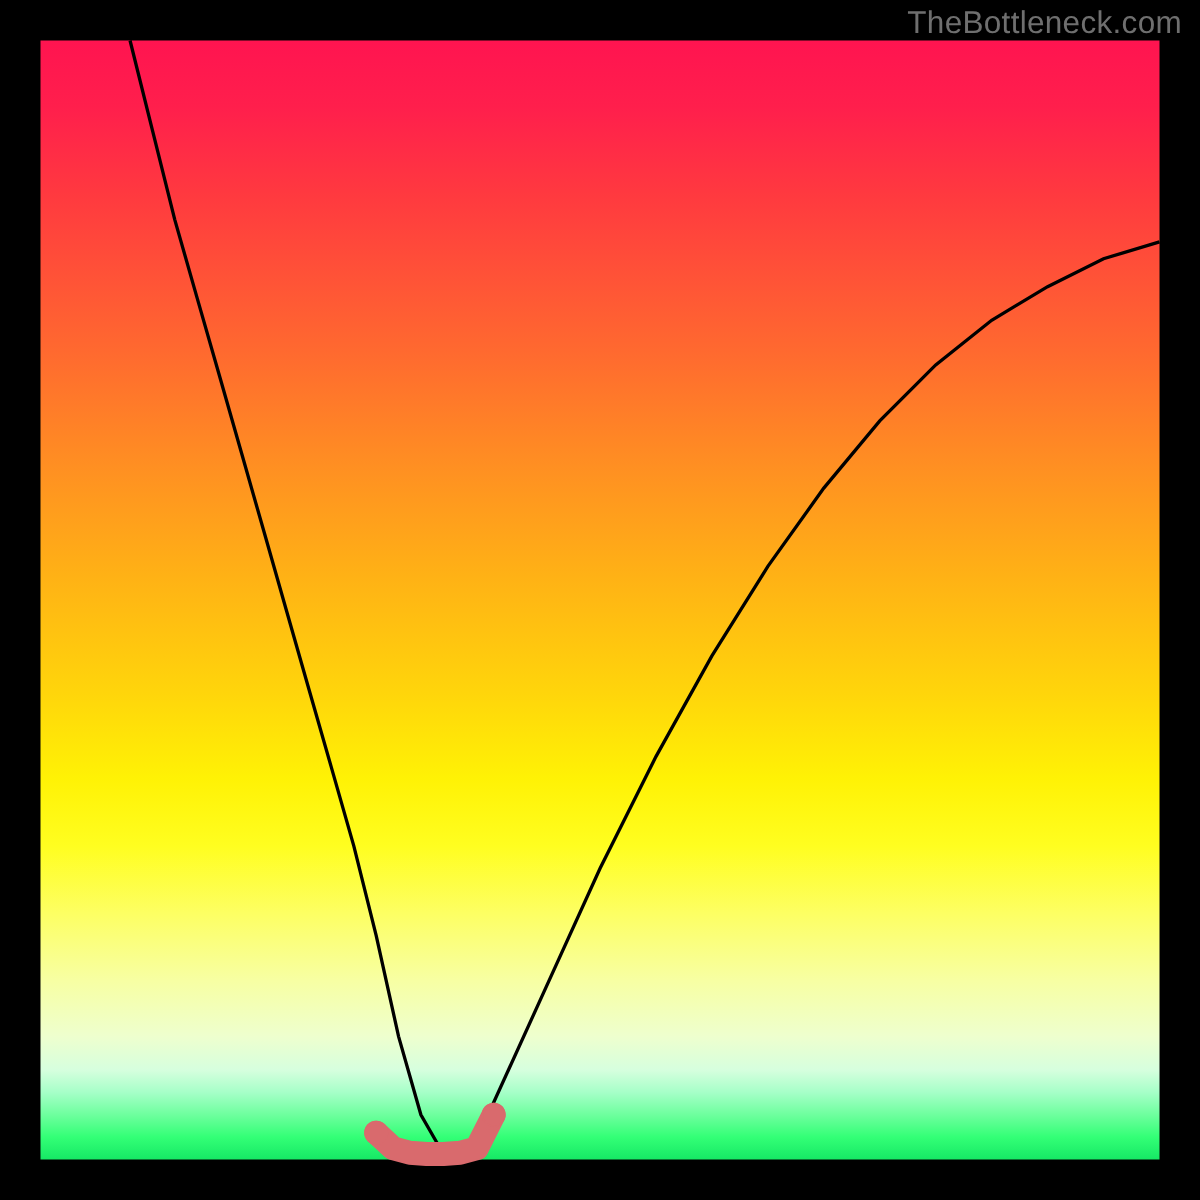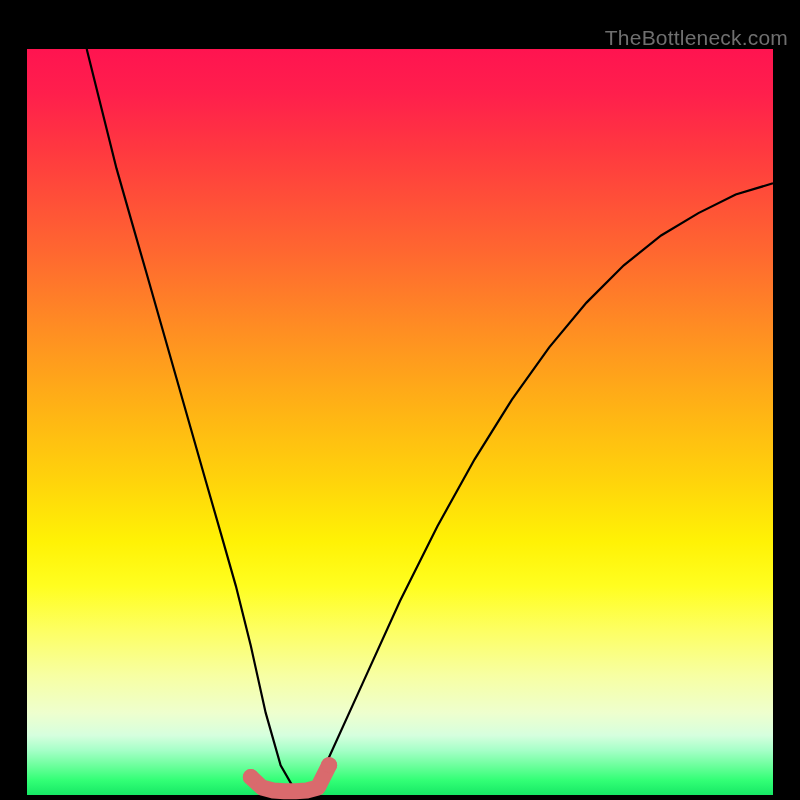--- a/index.html
+++ b/index.html
@@ -9,21 +9,20 @@
     height: 800px;
     background: #000;
     font-family: Arial, Helvetica, sans-serif;
     overflow: hidden;
   }
   .stage {
     position: relative;
     width: 800px;
     height: 668px;
     background: #000;
-    margin-top: 22px;
   }
   .plot-area {
     position: absolute;
     left: 27px;
     top: 27px;
     width: 746px;
     height: 746px;
     
     background: linear-gradient(
       to bottom,

